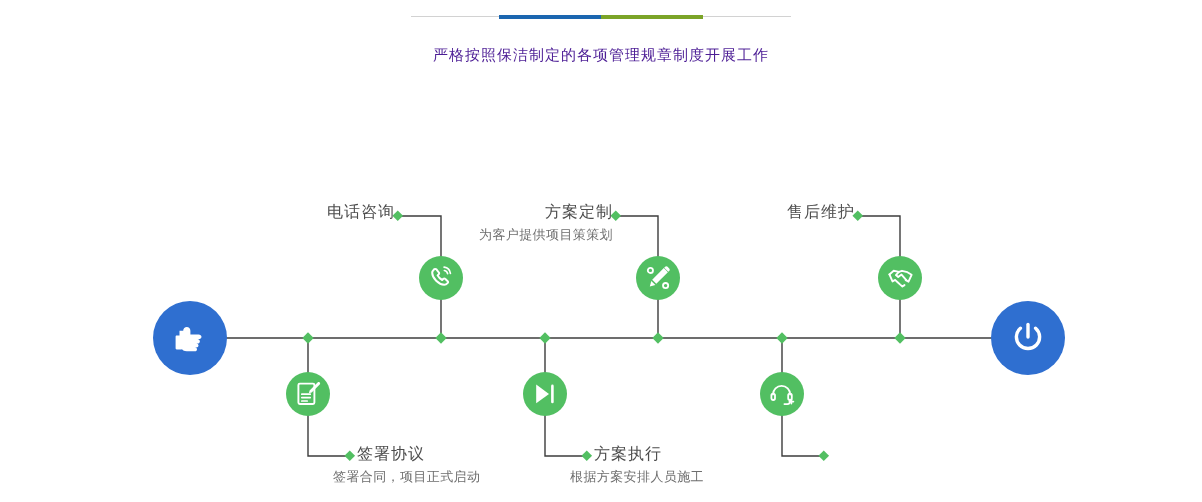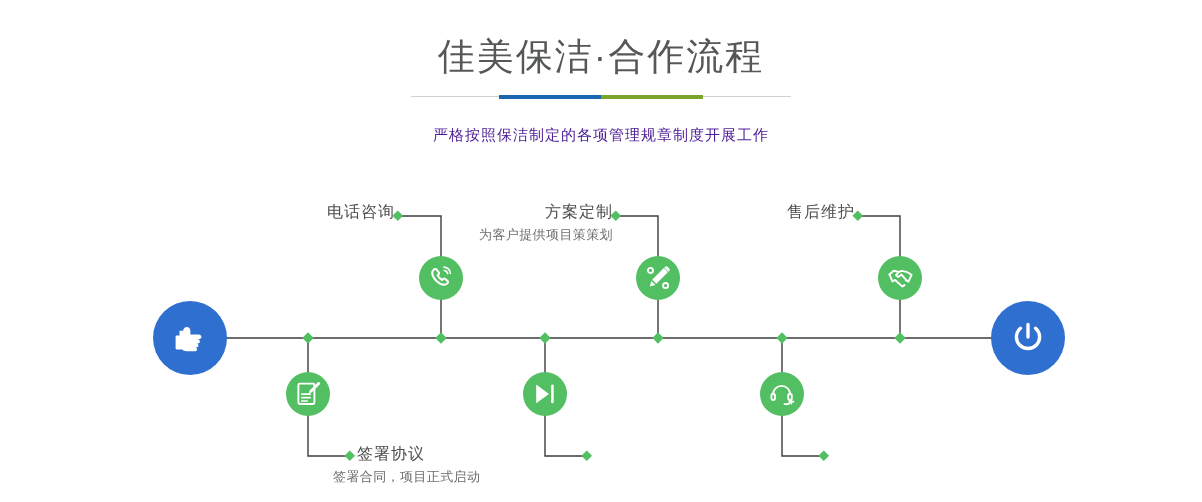--- a/index.html
+++ b/index.html
@@ -104,21 +104,20 @@
     line-height: 19px;
     margin-top: 3px;
   }
   .label.right   { text-align: left; }
   .label.topgrp  { text-align: right; }
 </style>
 </head>
 <body>
 
 <div class="header">
-  <h1 class="page-title">佳美保洁·合作流程</h1>
 
   <div class="divider">
     <div class="rule"></div>
     <div class="seg seg-blue"></div>
     <div class="seg seg-green"></div>
   </div>
 
   <p class="page-subtitle">严格按照保洁制定的各项管理规章制度开展工作</p>
 </div>
 
@@ -239,15 +238,19 @@
 
   <div class="label topgrp" style="left:610px; top:186px; width:245px;">
     <div class="label-title">售后维护</div>
   </div>
 
   <div class="label right" style="left:357px; top:428px;">
     <div class="label-title">签署协议</div>
     <div class="label-desc" style="margin-left:-24px;">签署合同，项目正式启动</div>
   </div>
 
+  <div class="label right" style="left:594px; top:428px;">
+    <div class="label-title">方案执行</div>
+    <div class="label-desc" style="margin-left:-24px;">根据方案安排人员施工</div>
+  </div>
 
 
 </div>
 
 </body></html>

